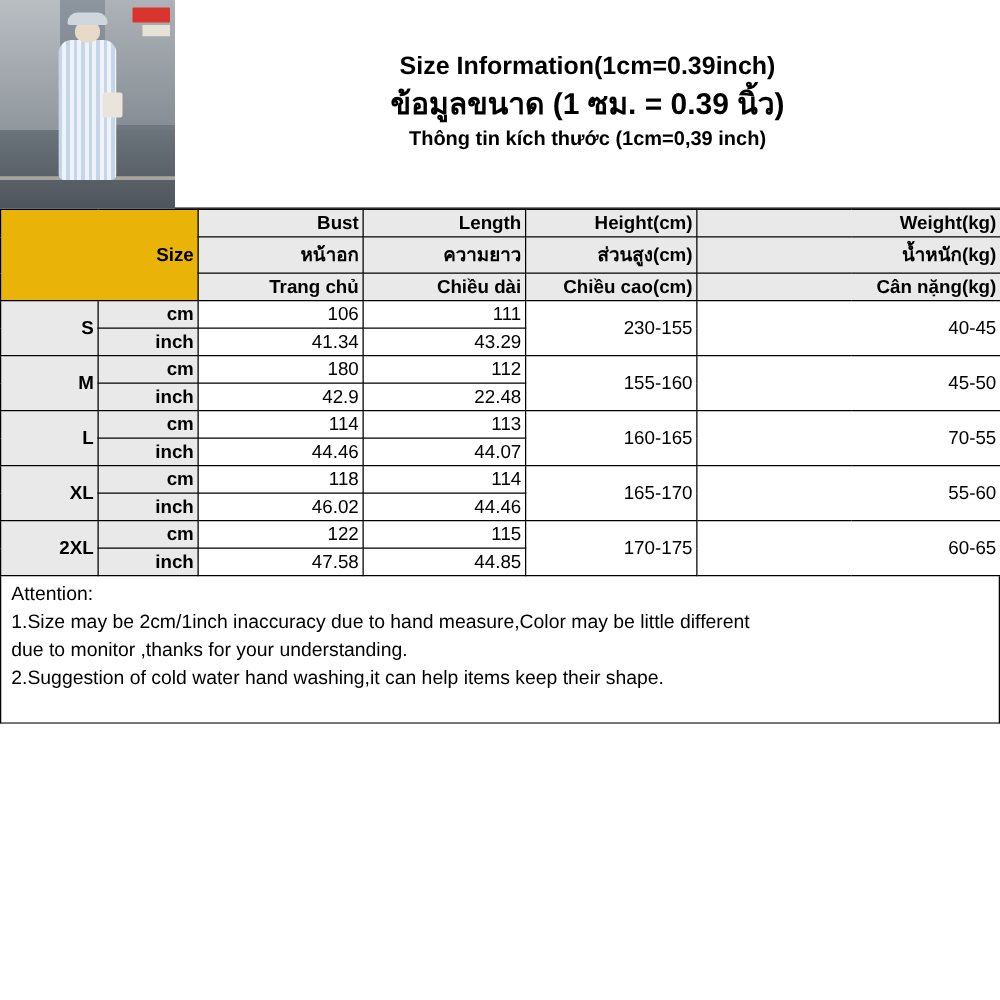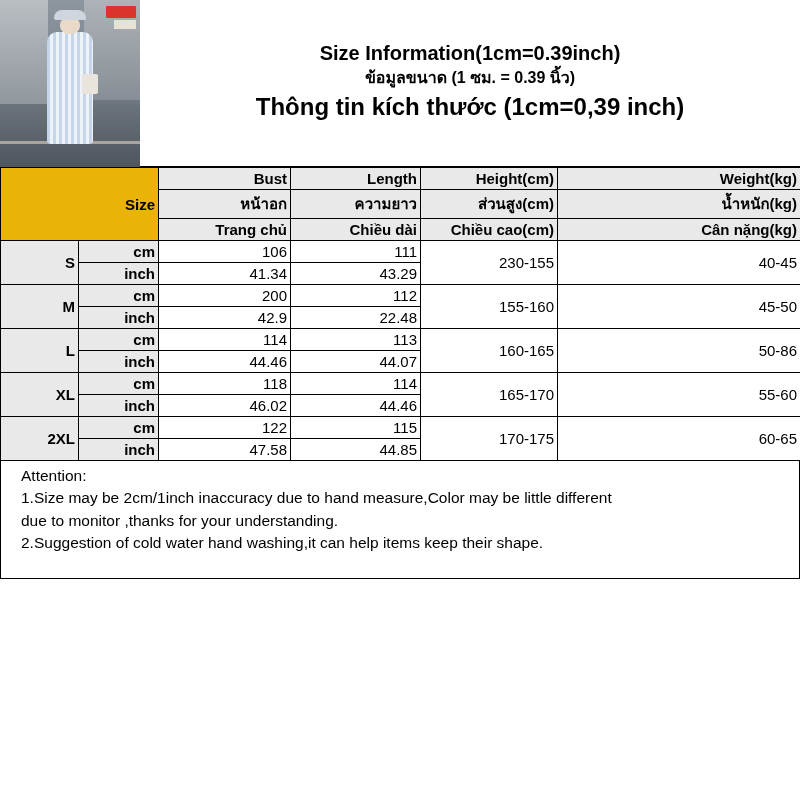--- a/index.html
+++ b/index.html
@@ -90,22 +90,22 @@
     padding: 6px 10px 10px 10px;
   }
   .title-line {
     font-weight: bold;
     color: #000;
     text-align: center;
     line-height: 1.42;
     white-space: nowrap;
   }
   .t1 { font-size: 20px; }
-  .t2 { font-size: 16px; }
-  .t3 { font-size: 24px; }
+  .t2 { font-size: 24px; }
+  .t3 { font-size: 16px; }
 
   
   table.size-table {
     border-collapse: collapse;
     width: 800px;
     table-layout: fixed;
   }
   table.size-table td {
     border: 1px solid #000;
     text-align: right;
@@ -128,21 +128,21 @@
   col.c-len   { width: 130px; }
   col.c-hgt   { width: 137px; }
   col.c-wgt   { width: 123px; }
   col.c-pad   { width: 120px; }
 
   
   .attention {
     border: 1px solid #000;
     border-top: none;
     width: 800px;
-    padding: 4px 6px 8px 20px;
+    padding: 4px 6px 8px 8px;
     font-size: 15.5px;
     line-height: 1.45;
     color: #000;
     min-height: 118px;
   }
   .attention div { white-space: nowrap; }
   .bottom-fill {
     width: 800px;
     height: 38px;
     background: #ffffff;
@@ -219,38 +219,38 @@
       </tr>
       <tr>
         <td class="unit-cell">inch</td>
         <td class="val">41.34</td>
         <td class="val">43.29</td>
       </tr>
 
       <tr>
         <td class="size-label" rowspan="2">M</td>
         <td class="unit-cell">cm</td>
-        <td class="val">200</td>
+        <td class="val">180</td>
         <td class="val">112</td>
         <td class="val-span" rowspan="2">155-160</td>
         <td class="val-span" rowspan="2" colspan="2">45-50</td>
       </tr>
       <tr>
         <td class="unit-cell">inch</td>
         <td class="val">42.9</td>
         <td class="val">22.48</td>
       </tr>
 
       <tr>
         <td class="size-label" rowspan="2">L</td>
         <td class="unit-cell">cm</td>
         <td class="val">114</td>
         <td class="val">113</td>
         <td class="val-span" rowspan="2">160-165</td>
-        <td class="val-span" rowspan="2" colspan="2">50-86</td>
+        <td class="val-span" rowspan="2" colspan="2">70-55</td>
       </tr>
       <tr>
         <td class="unit-cell">inch</td>
         <td class="val">44.46</td>
         <td class="val">44.07</td>
       </tr>
 
       <tr>
         <td class="size-label" rowspan="2">XL</td>
         <td class="unit-cell">cm</td>

